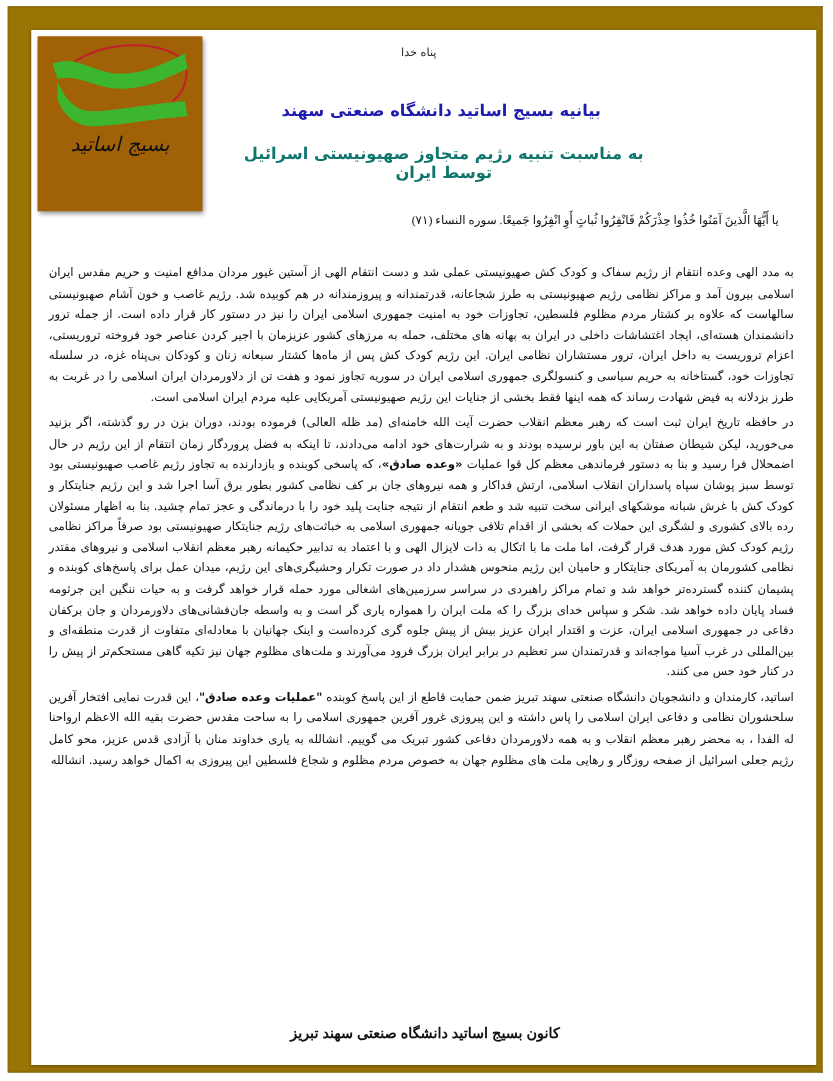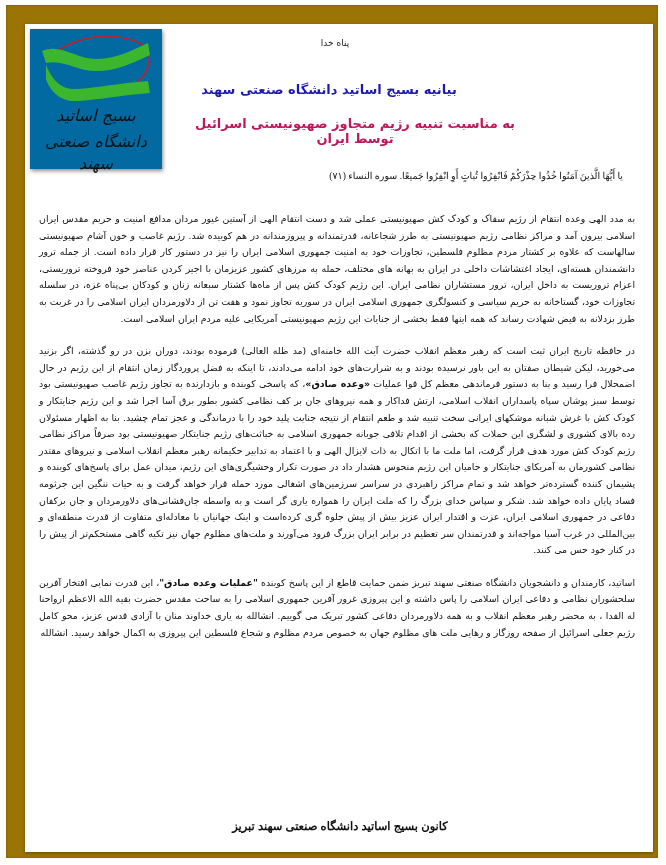--- a/index.html
+++ b/index.html
@@ -9,71 +9,70 @@
       background: #9b7406; box-sizing: border-box;
       box-shadow: 0 0 2px #6d5204 inset;
     }
     .page {
       position: absolute; left: 19px; top: 19px; width: 628px; height: 828px;
       background: #ffffff;
       box-shadow: 0 1px 3px rgba(0,0,0,0.35);
     }
     .logo {
       position: absolute; left: 5px; top: 5px; width: 132px; height: 140px;
-      background: #0369a1; box-shadow: 1px 2px 4px rgba(0,0,0,0.45);
+      background: #a16207; box-shadow: 1px 2px 4px rgba(0,0,0,0.45);
     }
     .logo svg { position: absolute; left: 0; top: 0; }
     .logo-text {
       position: absolute; left: 0; right: 0; text-align: center; direction: rtl;
       font-family: "DejaVu Serif", serif; font-style: italic; color: #111;
       font-size: 16px; line-height: 22px;
     }
     .bismillah {
       position: absolute; left: 240px; top: 14px; width: 140px; text-align: center;
       font-family: "DejaVu Sans", sans-serif; font-size: 9px; color: #222; direction: rtl;
     }
     .title {
-      position: absolute; left: 144px; top: 58px; width: 320px; text-align: center; direction: rtl;
+      position: absolute; left: 168px; top: 58px; width: 320px; text-align: center; direction: rtl;
       font-family: "DejaVu Sans", sans-serif; font-weight: bold; font-size: 13px; color: #1e1cb0;
     }
     .subtitle {
       position: absolute; left: 150px; top: 92px; width: 360px; text-align: center; direction: rtl;
-      font-family: "DejaVu Sans", sans-serif; font-weight: bold; font-size: 13px; color: #be185d;
+      font-family: "DejaVu Sans", sans-serif; font-weight: bold; font-size: 13px; color: #0f766e;
     }
     .verse {
       position: absolute; right: 30px; top: 146px; width: 440px; text-align: right; direction: rtl;
       font-family: Liberation Serif, serif; font-size: 9.5px; color: #111;
     }
     .body-text {
       position: absolute; left: 14px; top: 187px; width: 596px; direction: rtl; text-align: justify;
       text-align-last: right;
       font-family: "DejaVu Sans", sans-serif; font-size: 9.4px; line-height: 16.6px; color: #111;
     }
     .body-text p { margin: 0; text-align: justify; text-align-last: right; }
-    .body-text p + p { margin-top: 16px; }
+    .body-text p + p { margin-top: 4px; }
     .body-text b { font-weight: bold; }
     .signature {
       position: absolute; left: 150px; top: 795px; width: 330px; text-align: center; direction: rtl;
       font-family: Liberation Sans, sans-serif; font-weight: bold; font-size: 11.5px; color: #111;
     }
   </style>
 </head>
 <body>
 
 <div class="frame">
   <div class="page">
 
     <div class="logo">
       <svg width="132" height="140" viewBox="0 0 132 140">
         <path d="M30 20 C 60 2, 100 4, 118 20 C 122 34, 116 46, 108 52" fill="none" stroke="#c0202a" stroke-width="1.6"></path>
         <path d="M12 22 C 30 14, 46 30, 66 30 C 88 30, 104 20, 118 14 L 120 26 C 102 34, 88 42, 66 42 C 46 42, 34 30, 16 34 Z" fill="#3cb52f"></path>
         <path d="M16 36 C 22 50, 30 60, 44 60 C 60 60, 90 54, 118 52 L 120 64 C 92 66, 62 72, 44 72 C 30 72, 20 62, 16 50 Z" fill="#3cb52f"></path>
       </svg>
       <div class="logo-text" style="top:76px">بسیج اساتید</div>
-      <div class="logo-text" style="top:102px">دانشگاه صنعتی سهند</div>
     </div>
 
     <div class="bismillah">پناه خدا</div>
     <div class="title">بیانیه بسیج اساتید دانشگاه صنعتی سهند</div>
     <div class="subtitle">به مناسبت تنبیه رژیم متجاوز صهیونیستی اسرائیل توسط ایران</div>
     <div class="verse">یا أَیُّهَا الَّذینَ آمَنُوا خُذُوا حِذْرَکُمْ فَانْفِرُوا ثُباتٍ أَوِ انْفِرُوا جَمیعًا.  سوره النساء (۷۱)</div>
 
     <div class="body-text">
       <p><span>به مدد الهی وعده انتقام از رژیم سفاک و کودک کش صهیونیستی عملی شد و دست انتقام الهی از آستین غیور مردان مدافع امنیت و حریم مقدس ایران اسلامی بیرون آمد و مراکز نظامی رژیم صهیونیستی به طرز شجاعانه، قدرتمندانه و پیروزمندانه در هم کوبیده شد. رژیم غاصب و خون آشام صهیونیستی سالهاست که علاوه بر کشتار مردم مظلوم فلسطین، تجاوزات خود به امنیت جمهوری اسلامی ایران را نیز در دستور کار قرار داده است. از جمله ترور دانشمندان هسته‌ای، ایجاد اغتشاشات داخلی در ایران به بهانه های مختلف، حمله به مرزهای کشور عزیزمان با اجیر کردن عناصر خود فروخته تروریستی، اعزام تروریست به داخل ایران، ترور مستشاران نظامی ایران. این رژیم کودک کش پس از ماه‌ها کشتار سبعانه زنان و کودکان بی‌پناه غزه، در سلسله تجاوزات خود، گستاخانه به حریم سیاسی و کنسولگری جمهوری اسلامی ایران در سوریه تجاوز نمود و هفت تن از دلاورمردان ایران اسلامی را در غربت به طرز بزدلانه به فیض شهادت رساند که همه اینها فقط بخشی از جنایات این رژیم صهیونیستی آمریکایی علیه مردم ایران اسلامی است.</span></p>
       <p><span>در حافظه تاریخ ایران ثبت است که رهبر معظم انقلاب حضرت آیت الله خامنه‌ای (مد ظله العالی) فرموده بودند، دوران بزن در رو گذشته، اگر بزنید می‌خورید، لیکن شیطان صفتان به این باور نرسیده بودند و به شرارت‌های خود ادامه می‌دادند، تا اینکه به فضل پروردگار زمان انتقام از این رژیم در حال اضمحلال فرا رسید و بنا به دستور فرماندهی معظم کل قوا عملیات </span><b>«وعده صادق»</b><span>، که پاسخی کوبنده و بازدارنده به تجاوز رژیم غاصب صهیونیستی بود توسط سبز پوشان سپاه پاسداران انقلاب اسلامی، ارتش فداکار و همه نیروهای جان بر کف نظامی کشور بطور برق آسا اجرا شد و این رژیم جنایتکار و کودک کش با غرش شبانه موشکهای ایرانی سخت تنبیه شد و طعم انتقام از نتیجه جنایت پلید خود را با درماندگی و عجز تمام چشید. بنا به اظهار مسئولان رده بالای کشوری و لشگری این حملات که بخشی از اقدام تلافی جویانه جمهوری اسلامی به خباثت‌های رژیم جنایتکار صهیونیستی بود صرفاً مراکز نظامی رژیم کودک کش مورد هدف قرار گرفت، اما ملت ما با اتکال به ذات لایزال الهی و با اعتماد به تدابیر حکیمانه رهبر معظم انقلاب اسلامی و نیروهای مقتدر نظامی کشورمان به آمریکای جنایتکار و حامیان این رژیم منحوس هشدار داد در صورت تکرار وحشیگری‌های این رژیم، میدان عمل برای پاسخ‌های کوبنده و پشیمان کننده گسترده‌تر خواهد شد و تمام مراکز راهبردی در سراسر سرزمین‌های اشغالی مورد حمله قرار خواهد گرفت و به حیات ننگین این جرثومه فساد پایان داده خواهد شد. شکر و سپاس خدای بزرگ را که ملت ایران را همواره یاری گر است و به واسطه جان‌فشانی‌های دلاورمردان و جان برکفان دفاعی در جمهوری اسلامی ایران، عزت و اقتدار ایران عزیز بیش از پیش جلوه گری کرده‌است و اینک جهانیان با معادله‌ای متفاوت از قدرت منطقه‌ای و بین‌المللی در غرب آسیا مواجه‌اند و قدرتمندان سر تعظیم در برابر ایران بزرگ فرود می‌آورند و ملت‌های مظلوم جهان نیز تکیه گاهی مستحکم‌تر از پیش را در کنار خود حس می کنند.</span></p>

